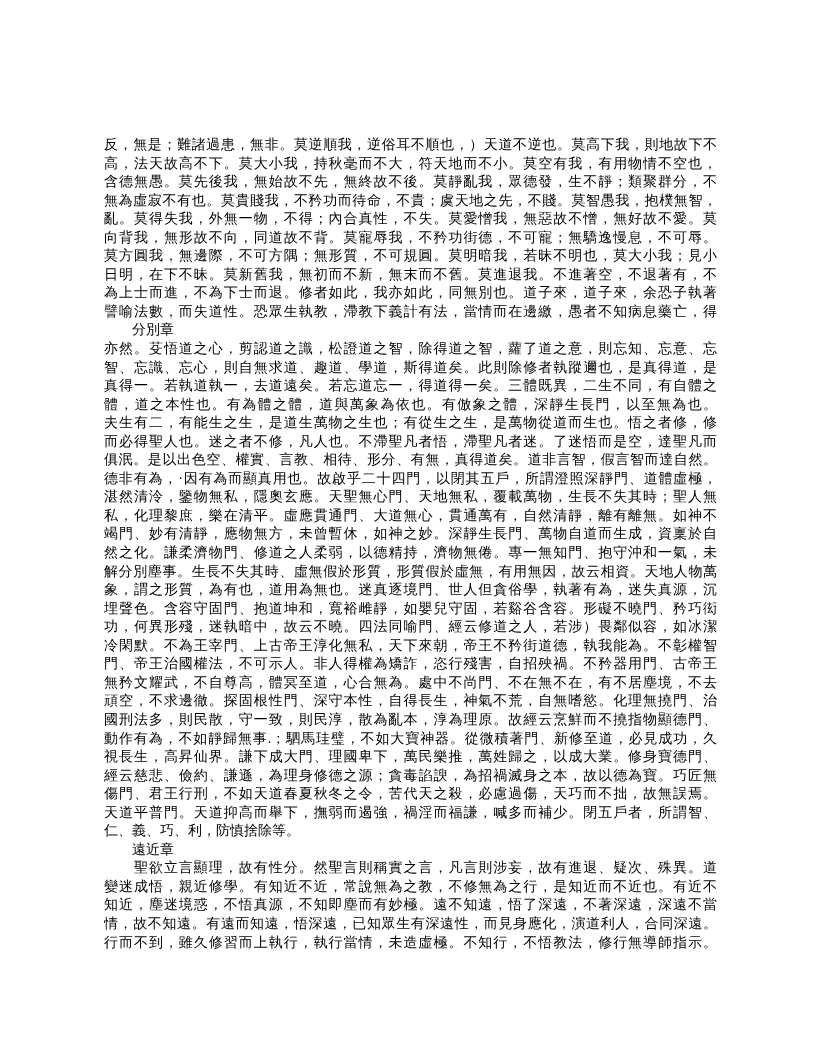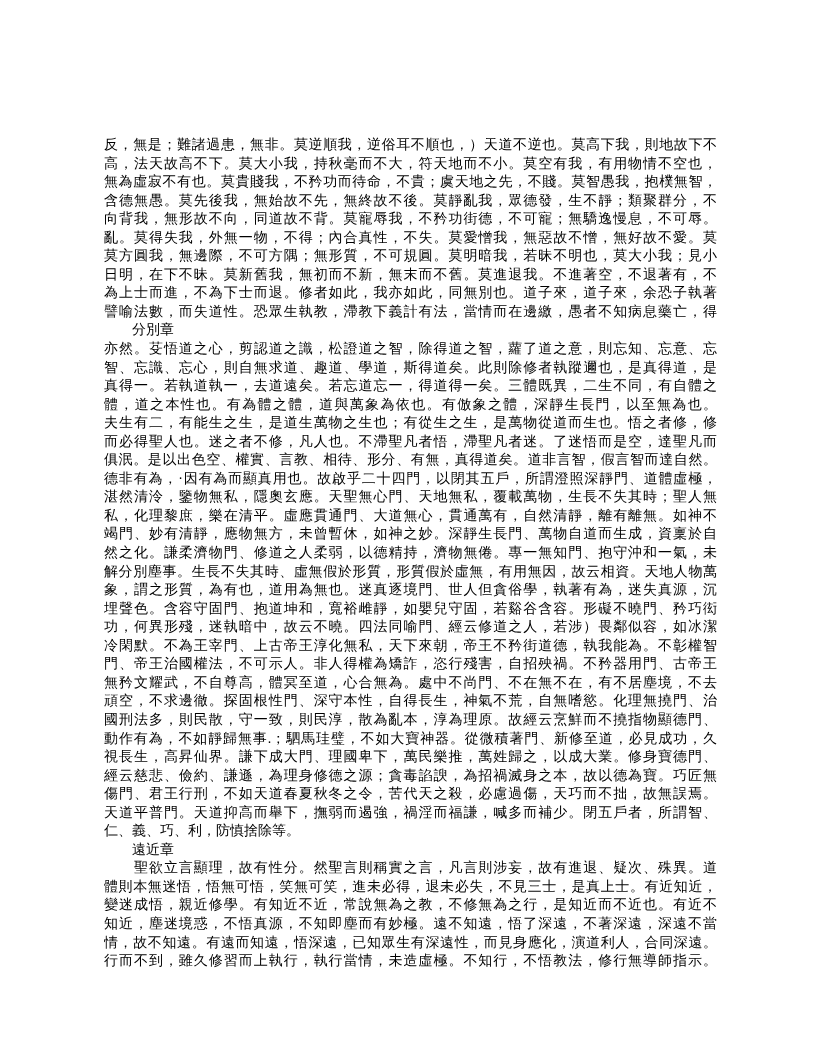--- a/index.html
+++ b/index.html
@@ -37,24 +37,24 @@
     text-align-last: left;
   }
 </style>
 </head>
 <body>
 
 <div class="page">
   <div class="textblock">
       <div class="line">反，無是；難諸過患，無非。莫逆順我，逆俗耳不順也，）天道不逆也。莫高下我，則地故下不</div>
       <div class="line">高，法天故高不下。莫大小我，持秋毫而不大，符天地而不小。莫空有我，有用物情不空也，</div>
+      <div class="line">含德無愚。莫先後我，無始故不先，無終故不後。莫靜亂我，眾德發，生不靜；類聚群分，不</div>
       <div class="line">無為虛寂不有也。莫貴賤我，不矜功而待命，不貴；虞天地之先，不賤。莫智愚我，抱樸無智，</div>
-      <div class="line">含德無愚。莫先後我，無始故不先，無終故不後。莫靜亂我，眾德發，生不靜；類聚群分，不</div>
+      <div class="line">亂。莫得失我，外無一物，不得；內合真性，不失。莫愛憎我，無惡故不憎，無好故不愛。莫</div>
       <div class="line">向背我，無形故不向，同道故不背。莫寵辱我，不矜功街德，不可寵；無驕逸慢息，不可辱。</div>
-      <div class="line">亂。莫得失我，外無一物，不得；內合真性，不失。莫愛憎我，無惡故不憎，無好故不愛。莫</div>
       <div class="line">莫方圓我，無邊際，不可方隅；無形質，不可規圓。莫明暗我，若昧不明也，莫大小我；見小</div>
       <div class="line">日明，在下不昧。莫新舊我，無初而不新，無末而不舊。莫進退我。不進著空，不退著有，不</div>
       <div class="line">為上士而進，不為下士而退。修者如此，我亦如此，同無別也。道子來，道子來，余恐子執著</div>
       <div class="line">譬喻法數，而失道性。恐眾生執教，滯教下義計有法，當情而在邊繳，愚者不知病息藥亡，得</div>
       <div class="line short">　　分別章</div>
       <div class="line">亦然。芟悟道之心，剪認道之識，松證道之智，除得道之智，蘿了道之意，則忘知、忘意、忘</div>
       <div class="line">智、忘識、忘心，則自無求道、趣道、學道，斯得道矣。此則除修者執蹤邇也，是真得道，是</div>
       <div class="line">真得一。若執道執一，去道遠矣。若忘道忘一，得道得一矣。三體既異，二生不同，有自體之</div>
       <div class="line">體，道之本性也。有為體之體，道與萬象為依也。有倣象之體，深靜生長門，以至無為也。</div>
       <div class="line">夫生有二，有能生之生，是道生萬物之生也；有從生之生，是萬物從道而生也。悟之者修，修</div>
@@ -75,19 +75,18 @@
       <div class="line">頑空，不求邊徹。探固根性門、深守本性，自得長生，神氣不荒，自無嗜慾。化理無撓門、治</div>
       <div class="line">國刑法多，則民散，守一致，則民淳，散為亂本，淳為理原。故經云烹鮮而不撓指物顯德門、</div>
       <div class="line">動作有為，不如靜歸無事.；駟馬珪璧，不如大寶神器。從微積著門、新修至道，必見成功，久</div>
       <div class="line">視長生，高昇仙界。謙下成大門、理國卑下，萬民樂推，萬姓歸之，以成大業。修身寶德門、</div>
       <div class="line">經云慈悲、儉約、謙遜，為理身修德之源；貪毒諂諛，為招禍滅身之本，故以德為寶。巧匠無</div>
       <div class="line">傷門、君王行刑，不如天道春夏秋冬之令，苦代天之殺，必慮過傷，天巧而不拙，故無誤焉。</div>
       <div class="line">天道平普門。天道抑高而舉下，撫弱而遏強，禍淫而福謙，喊多而補少。閉五戶者，所謂智、</div>
       <div class="line short">仁、義、巧、利，防慎捨除等。</div>
       <div class="line short">　　遠近章</div>
       <div class="line">　　聖欲立言顯理，故有性分。然聖言則稱實之言，凡言則涉妄，故有進退、疑次、殊異。道</div>
-      <div class="line">體則本無迷悟，悟無可悟，笑無可笑，進未必得，退未必失，不見三士，是真上士。有近知近，</div>
       <div class="line">變迷成悟，親近修學。有知近不近，常說無為之教，不修無為之行，是知近而不近也。有近不</div>
       <div class="line">知近，塵迷境惑，不悟真源，不知即塵而有妙極。遠不知遠，悟了深遠，不著深遠，深遠不當</div>
       <div class="line">情，故不知遠。有遠而知遠，悟深遠，已知眾生有深遠性，而見身應化，演道利人，合同深遠。</div>
       <div class="line">行而不到，雖久修習而上執行，執行當情，未造虛極。不知行，不悟教法，修行無導師指示。</div>
     </div>
 </div>
 
 </body></html>

